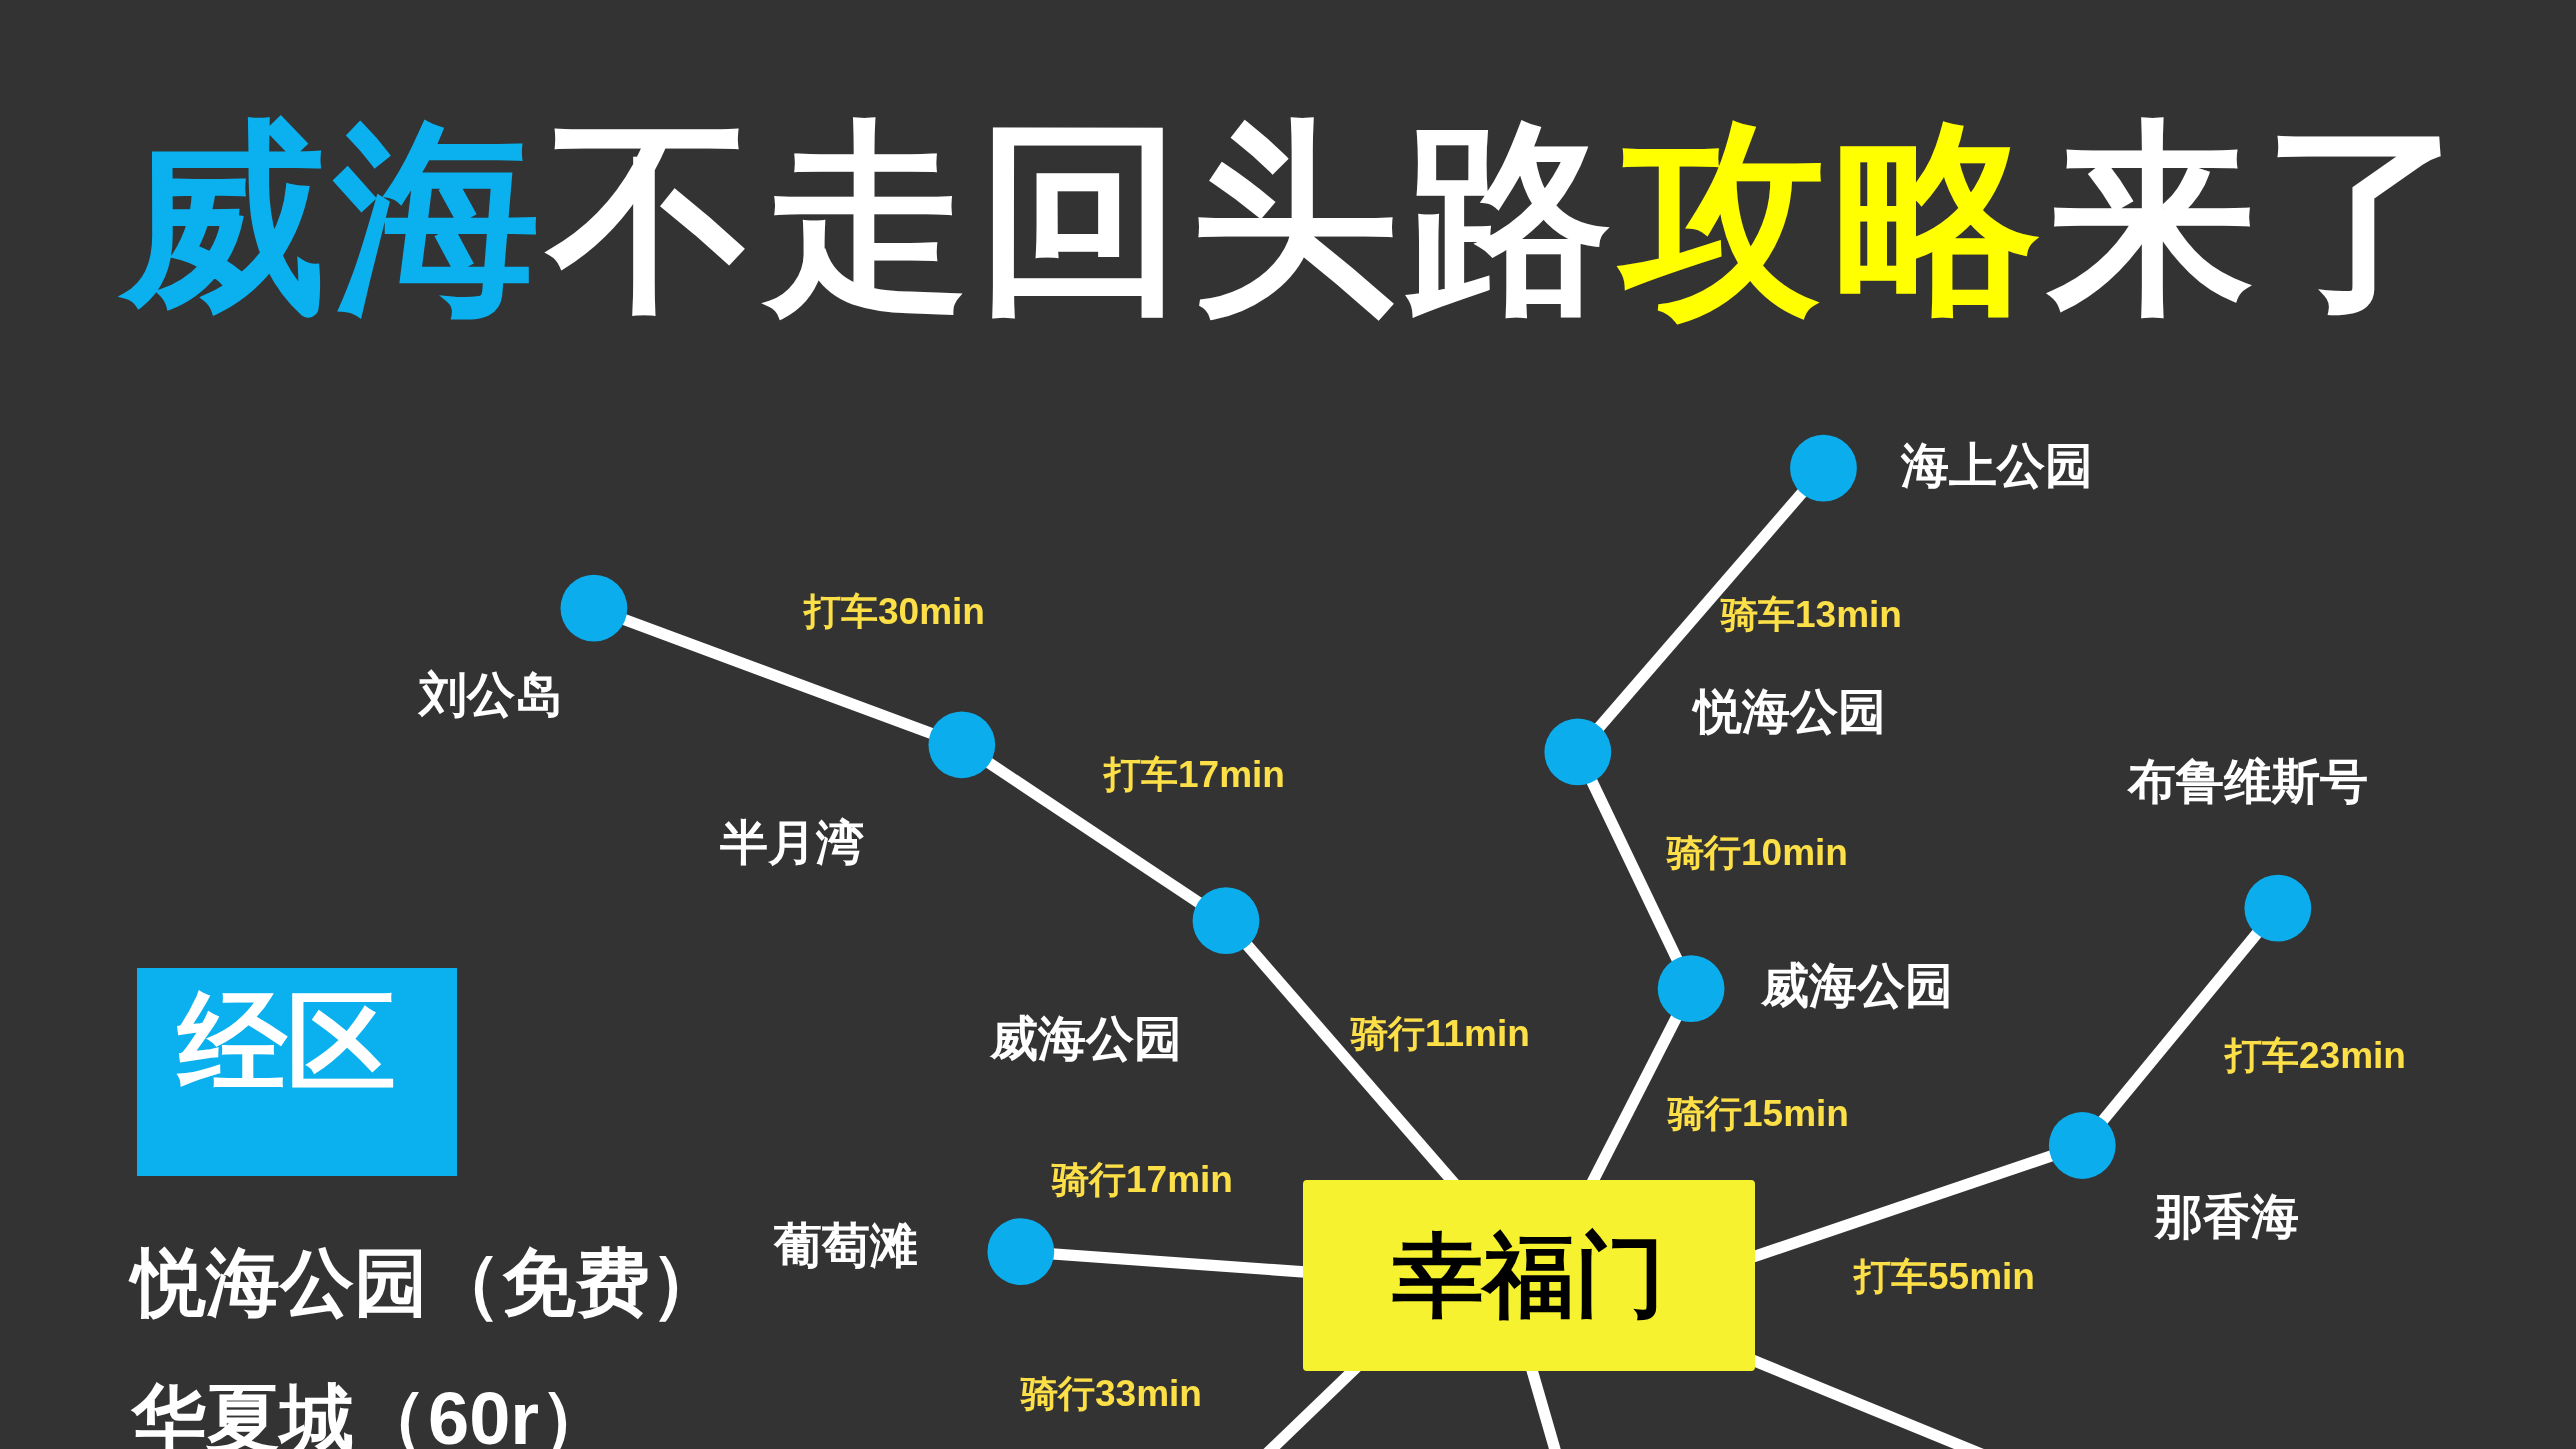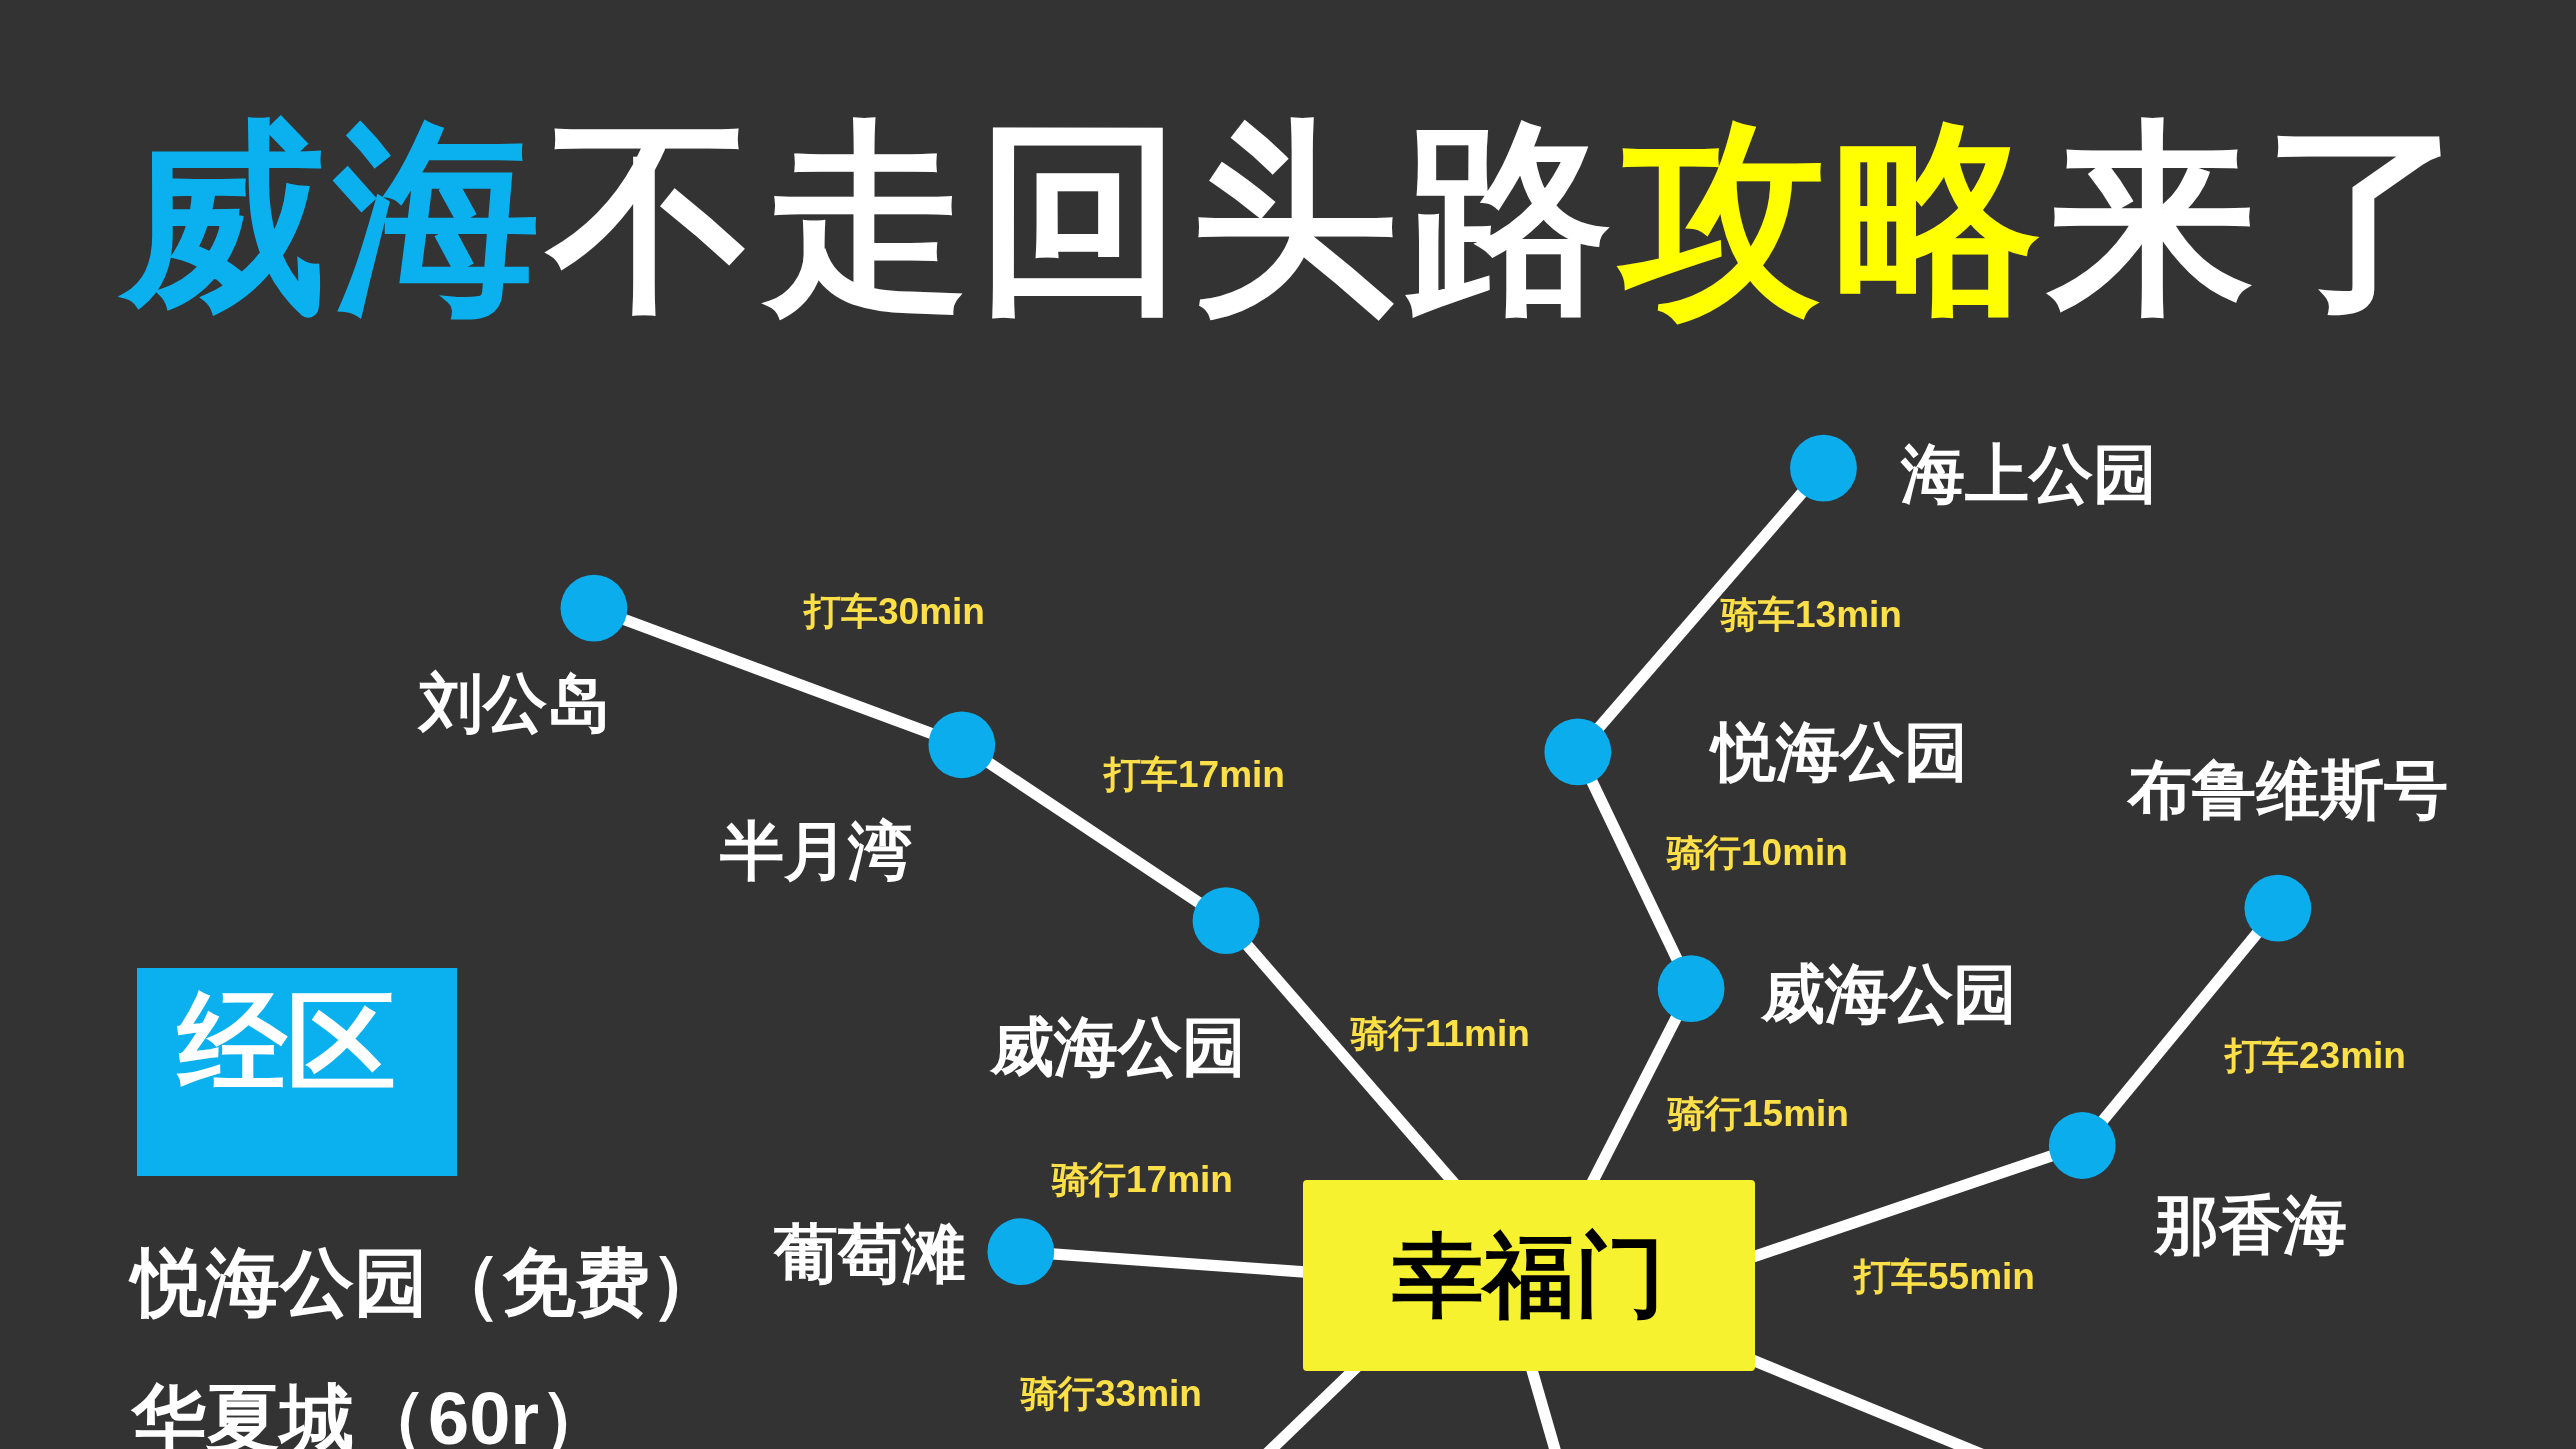--- a/index.html
+++ b/index.html
@@ -25,21 +25,21 @@
 
   
   .hub {
     position: absolute; left: 1303px; top: 1180px; width: 452px; height: 191px;
     background: #F6F22F; border-radius: 4px;
     display: flex; align-items: center; justify-content: center;
   }
   .hub-label { font-size: 91px; line-height: 1; color: #000000; white-space: nowrap; }
 
   
-  .node-lbl { font-size: 64px; color: #FFFFFF; }
+  .node-lbl { font-size: 48px; color: #FFFFFF; }
   .edge-lbl { font-size: 37px; color: #fde047; }
 
   
   .legend-box {
     position: absolute; left: 137px; top: 968px; width: 320px; height: 208px;
     background: #0BB0EE;
   }
   .legend-heading { position: absolute; left: 41px; top: 20px; font-size: 109px; line-height: 1; color: #FFFFFF; white-space: nowrap; }
   .legend-item { font-size: 74px; color: #FFFFFF; left: 132px; }
 </style>
@@ -75,21 +75,21 @@
     <circle cx="1613" cy="1249" r="56"></circle>
     <circle cx="2056" cy="1544" r="56"></circle>
     <circle cx="1712" cy="2099" r="56"></circle>
   </svg>
 
   <div class="hub">
     <span class="hub-label">幸福门</span>
   </div>
 
   <div class="abs node-lbl" style="left:1901px; top:442px;">海上公园</div>
-  <div class="abs node-lbl" style="left:1694px; top:720px;margin-left:18px;">悦海公园</div>
+  <div class="abs node-lbl" style="left:1694px; top:688px;">悦海公园</div>
   <div class="abs node-lbl" style="left:1761px; top:962px;">威海公园</div>
   <div class="abs node-lbl" style="left:2128px; top:758px;">布鲁维斯号</div>
   <div class="abs node-lbl" style="left:2155px; top:1181px;margin-top:12px;">那香海</div>
   <div class="abs node-lbl" style="left:419px; top:671px;">刘公岛</div>
   <div class="abs node-lbl" style="left:720px; top:819px;">半月湾</div>
   <div class="abs node-lbl" style="left:990px; top:1015px;">威海公园</div>
   <div class="abs node-lbl" style="left:774px; top:1222px;">葡萄滩</div>
 
   <div class="abs edge-lbl" style="left:1721px; top:596px;">骑车13min</div>
   <div class="abs edge-lbl" style="left:1667px; top:834px;">骑行10min</div>

